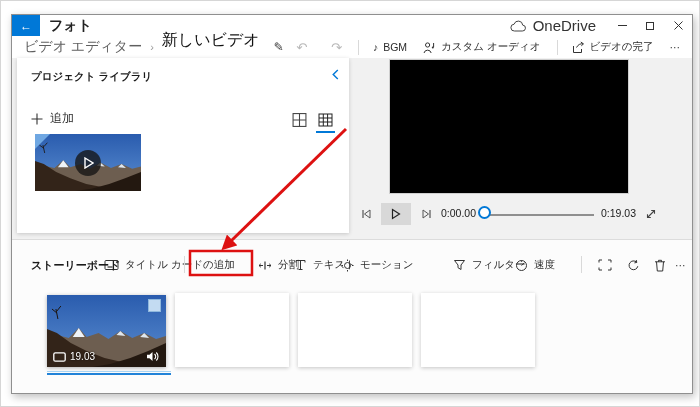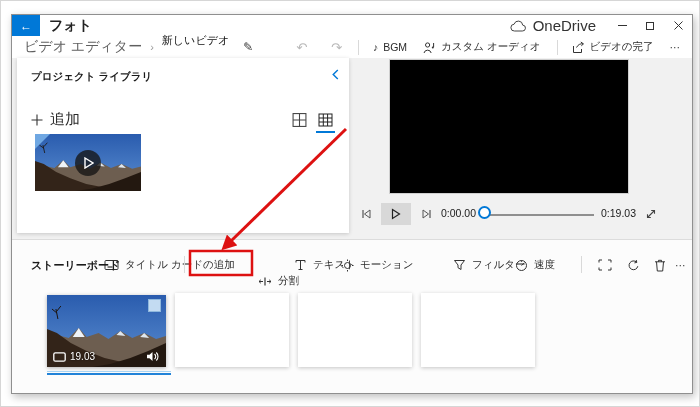--- a/index.html
+++ b/index.html
@@ -20,37 +20,37 @@
   .caption-btns { position:absolute; right:0; top:0; height:21px; display:flex; }
   .cap-btn { width:28px; height:21px; display:flex; align-items:center; justify-content:center; }
   .min-glyph { width:9px; height:1px; background:#333; }
   .max-glyph { width:8px; height:8px; border:1px solid #333; }
 
   
   .commandbar { position:absolute; left:0; top:21px; width:100%; height:22px; background:#fff; }
   .breadcrumb { position:absolute; left:12px; top:0; height:22px; display:flex; align-items:center; gap:8px; }
   .bc-parent { font-size:14px; color:#5f5f5f; white-space:nowrap; }
   .bc-sep { font-size:11px; color:#9a9a9a; }
-  .bc-current { font-size:11px; color:#111; border-bottom:2px solid #0078d7; padding-bottom:12px; white-space:nowrap; }
+  .bc-current { font-size:16px; color:#111; border-bottom:2px solid #0078d7; padding-bottom:12px; white-space:nowrap; }
   .pencil { font-size:12px; color:#333; margin-left:6px; }
   .cmd-actions { position:absolute; right:12px; top:0; height:22px; display:flex; align-items:center; }
   .cmd-item { display:flex; align-items:center; gap:5px; font-size:10.5px; color:#2b2b2b; white-space:nowrap; }
   .glyph-undo,.glyph-redo { font-size:13px; color:#b9b9b9; }
   .vsep { width:1px; height:15px; background:#d9d9d9; }
   .ml14 { margin-left:14px; } .ml16 { margin-left:16px; } .ml24 { margin-left:24px; }
 
   
   .main-area { position:absolute; left:0; top:43px; width:100%; height:181px; background:#f1f1f1; }
 
   
   .library-card { position:absolute; left:5px; top:0; width:332px; height:175px; background:#fff;
     box-shadow:0 1px 4px rgba(0,0,0,.18); }
   .lib-title { position:absolute; left:14px; top:12px; font-size:10.5px; font-weight:600; color:#1a1a1a; white-space:nowrap; }
   .lib-collapse { position:absolute; right:10px; top:11px; }
-  .lib-add { position:absolute; left:14px; top:52px; display:flex; align-items:center; gap:7px; font-size:15px; color:#2b2b2b; }
+  .lib-add { position:absolute; left:14px; top:52px; display:flex; align-items:center; gap:7px; font-size:12px; color:#2b2b2b; }
   .grid-toggle { position:absolute; top:53px; width:15px; height:18px; }
   .grid-1 { right:42px; } .grid-2 { right:16px; }
   .grid-underline { position:absolute; right:14px; top:73px; width:19px; height:2px; background:#0078d7; }
   .lib-thumb { position:absolute; left:18px; top:76px; width:106px; height:57px; overflow:hidden; }
   .fold { position:absolute; left:0; top:0; width:15px; height:15px; background:#6fa7e2;
     clip-path:polygon(0 0,100% 0,0 100%); }
   .play-overlay { position:absolute; left:50%; top:50%; transform:translate(-50%,-50%);
     width:26px; height:26px; border-radius:50%; background:rgba(20,20,20,.78); display:flex; align-items:center; justify-content:center; }
   .play-overlay svg { margin-left:2px; }
 
@@ -239,21 +239,21 @@
         <span class="tb-label">タイトル カードの追加</span>
       </div>
 
       <div class="tb-group" style="left:19px;">
         <span class="sb-title">ストーリーボード</span>
       </div>
 
       <div class="tb-sep" style="left:172px;"></div>
 
 
-      <div class="tb-group" style="left:246px;margin-top:16px;">
+      <div class="tb-group" style="left:246px;">
         <svg class="ic" width="14" height="11" viewBox="0 0 14 11">
           <path d="M7,1.5 V9.5" stroke="#333" stroke-width="1.2"></path>
           <path d="M5,5.5 H1 M9,5.5 H13" stroke="#333" stroke-width="1"></path>
           <path d="M2.8,3.8 L1,5.5 L2.8,7.2 M11.2,3.8 L13,5.5 L11.2,7.2" fill="none" stroke="#333" stroke-width="1"></path>
         </svg>
         <span class="tb-label">分割</span>
       </div>
 
       <div class="tb-group" style="left:282px;">
         <svg class="ic" width="13" height="12" viewBox="0 0 13 12">

